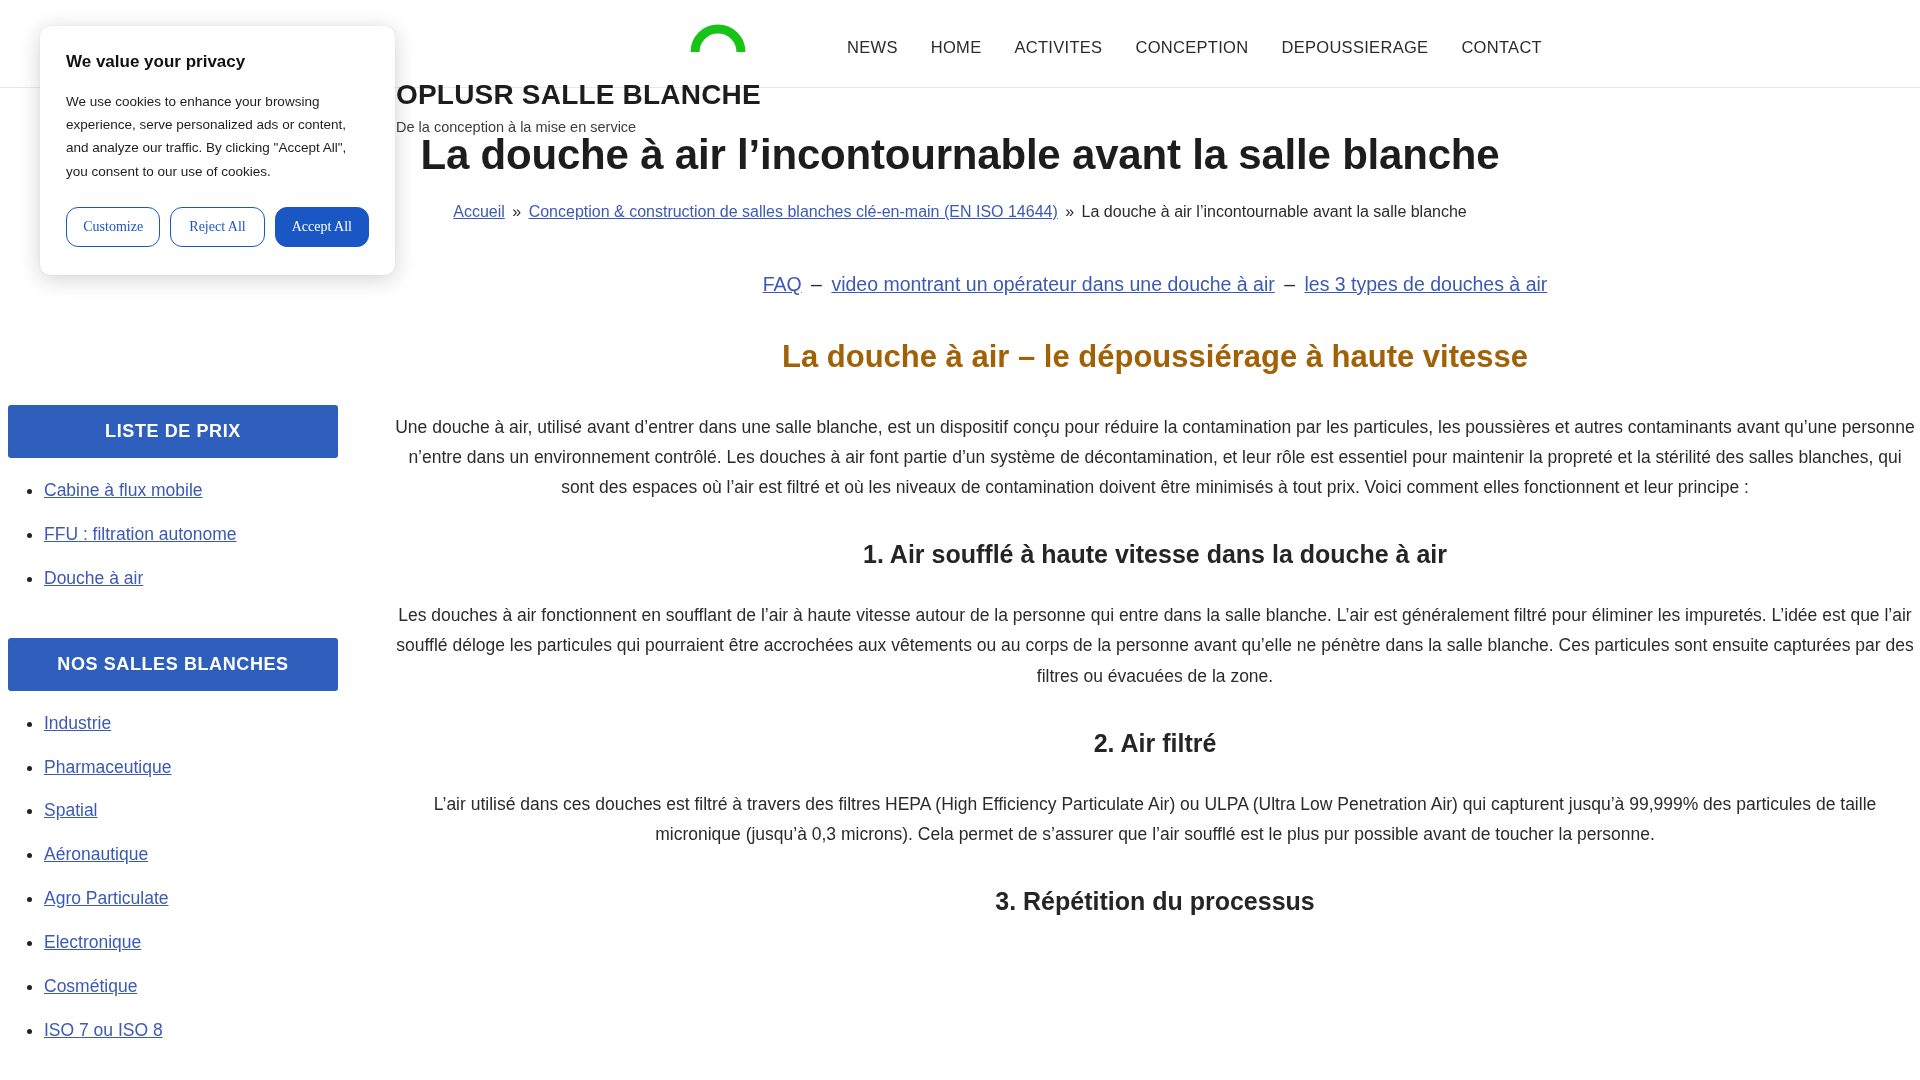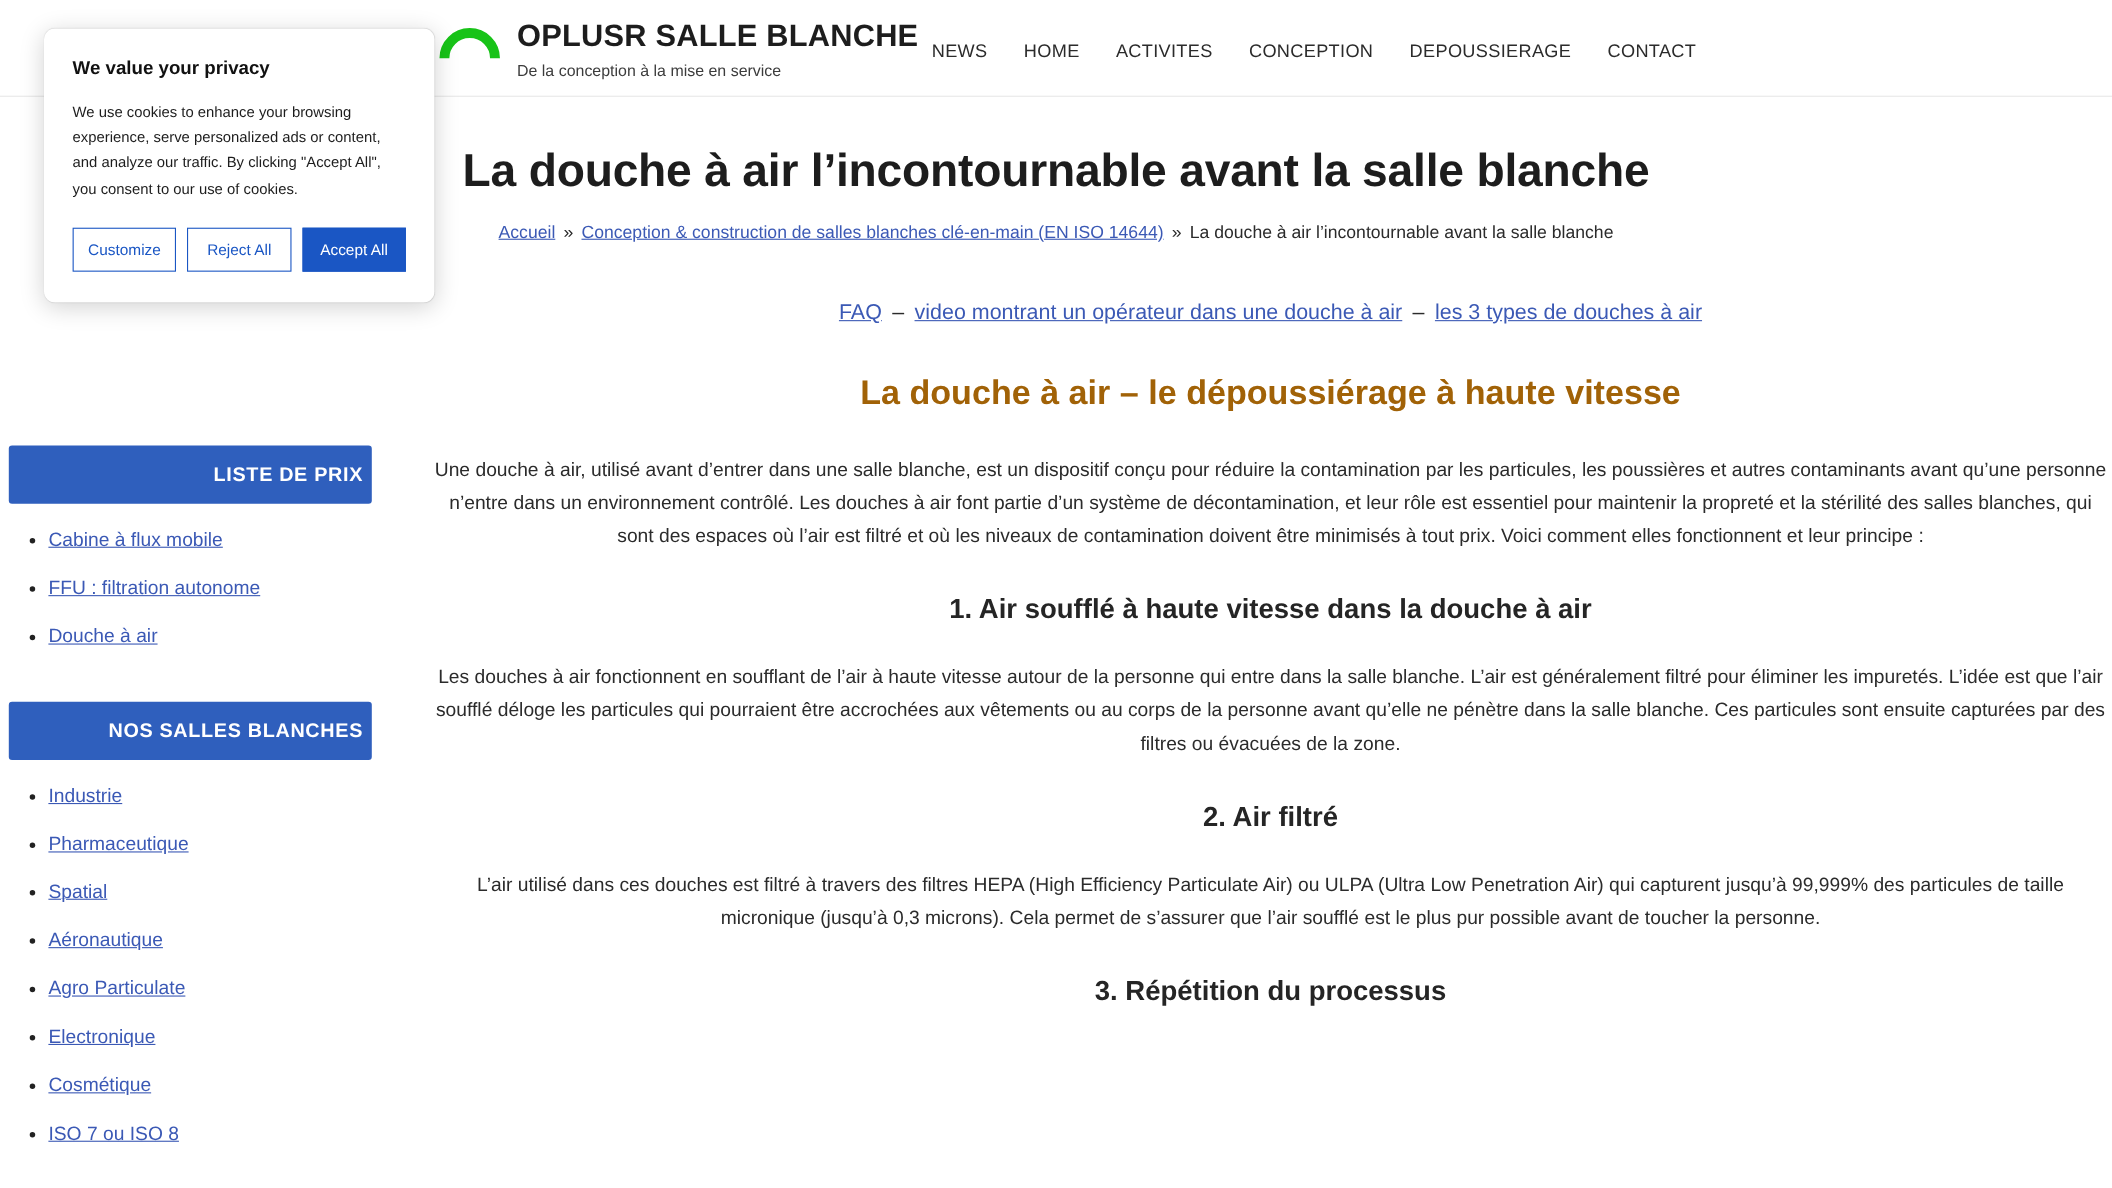--- a/index.html
+++ b/index.html
@@ -22,21 +22,22 @@
     height: 88px;
     background: #ffffff;
     border-bottom: 1px solid #e8e8e8;
     z-index: 5;
   }
   .brand {
     position: absolute;
     left: 396px;
     top: 8px;
     display: flex;
-    align-items: center;
+    align-items: flex-end;
+    flex-direction: column;
   }
   .logo-mark {
     width: 62px;
     height: 62px;
     margin-right: 12px;
     flex: none;
     position: relative;
     top: 4px;
   }
   .brand-text { padding-top: 10px; }
@@ -117,21 +118,21 @@
     width: 330px;
   }
   .side-btn {
     display: block;
     width: 330px;
     background: #2f5fbd;
     color: #ffffff;
     font-size: 18px;
     font-weight: bold;
     letter-spacing: .6px;
-    text-align: right;
+    text-align: center;
     padding: 16px 8px;
     border-radius: 3px;
     text-decoration: none;
     cursor: pointer;
     border: none;
     font-family: "Liberation Sans", sans-serif;
   }
   .side-list {
     list-style: disc;
     margin: 22px 0 0 0;
@@ -218,24 +219,24 @@
     line-height: 1.72;
     color: #1d1d1d;
     margin: 0 0 24px 0;
   }
   .cookie-actions {
     display: flex;
     gap: 10px;
   }
   .cookie-btn {
     flex: 1;
-    font-family: Liberation Sans, sans-serif;
+    font-family: Liberation Serif, serif;
     font-size: 14px;
     padding: 11px 4px;
-    border-radius: 0;
+    border-radius: 12px;
     cursor: pointer;
     text-align: center;
     white-space: nowrap;
   }
   .cookie-btn.outline {
     background: #ffffff;
     border: 1.5px solid #1a56c4;
     color: #1a56c4;
   }
   .cookie-btn.solid {

